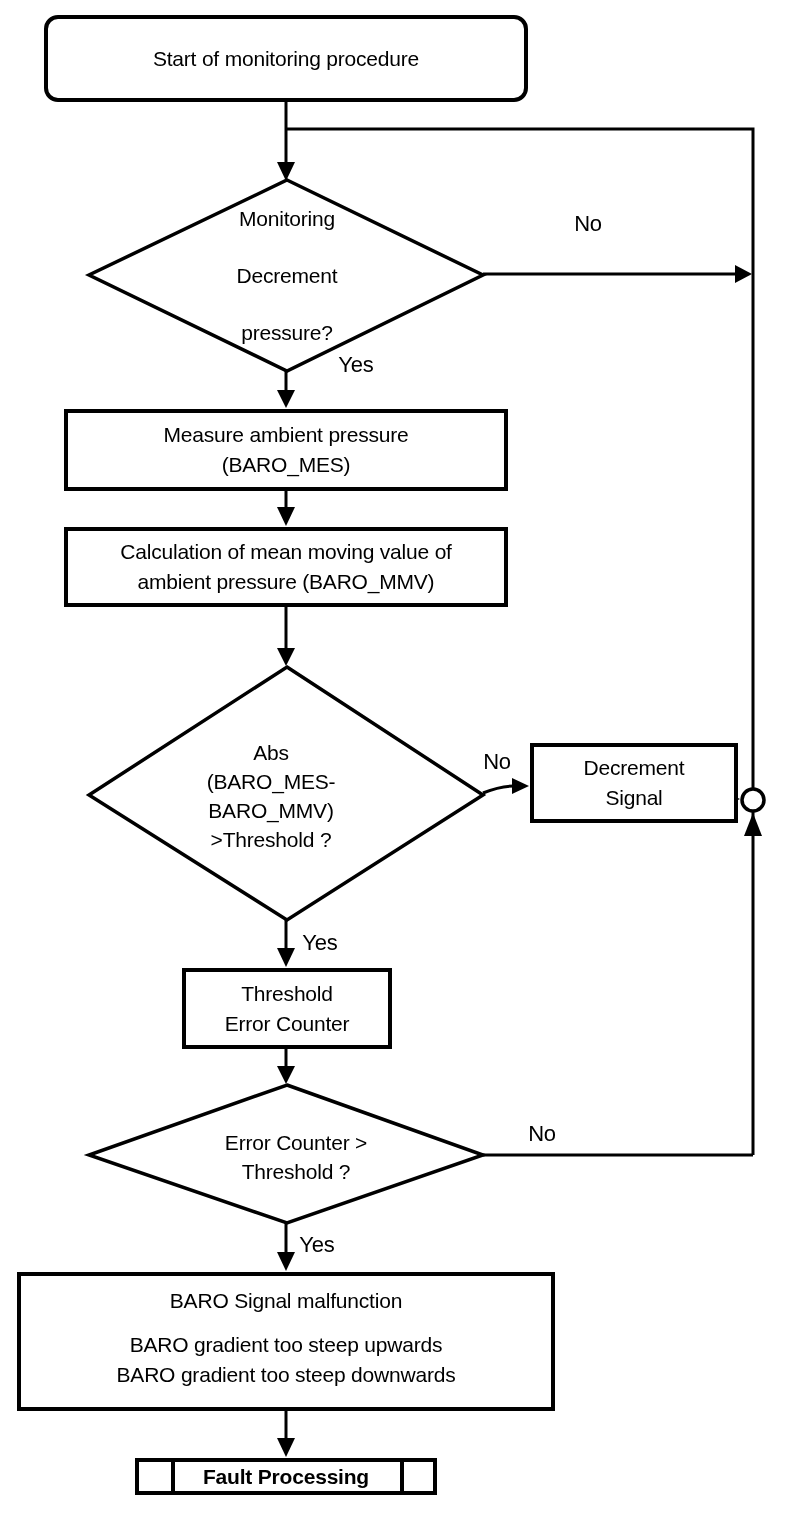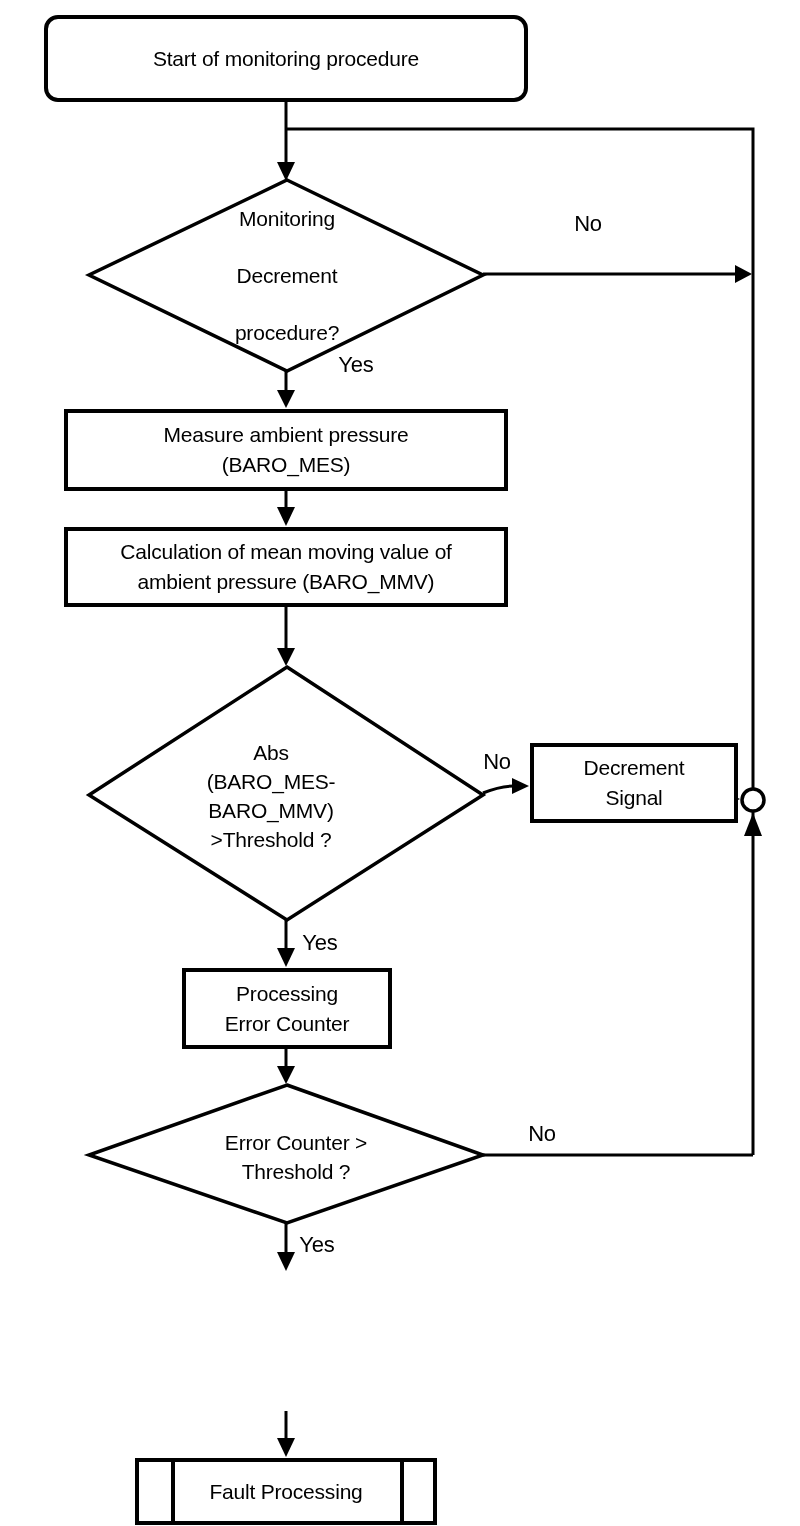--- a/index.html
+++ b/index.html
@@ -112,21 +112,21 @@
     </g>
   </svg>
 
   <div class="node start-node" style="left:44px; top:15px; width:484px; height:87px;">
     <div class="ln">Start of monitoring procedure</div>
   </div>
 
   <div class="diamond-label" style="left:137px; top:230px; width:300px; height:90px;gap:28px;">
     <div class="ln">Monitoring</div>
     <div class="ln">Decrement</div>
-    <div class="ln">procedure?</div>
+    <div class="ln">pressure?</div>
   </div>
   <div class="edge-label" style="left:560px; top:210px; width:56px; height:28px;">No</div>
   <div class="edge-label" style="left:326px; top:351px; width:60px; height:28px;">Yes</div>
 
   <div class="node" style="left:64px; top:409px; width:444px; height:82px;">
     <div class="ln">Measure ambient pressure</div>
     <div class="ln">(BARO_MES)</div>
   </div>
 
   <div class="node" style="left:64px; top:527px; width:444px; height:80px;">
@@ -142,31 +142,36 @@
   </div>
   <div class="edge-label" style="left:470px; top:748px; width:54px; height:28px;">No</div>
   <div class="edge-label" style="left:290px; top:929px; width:60px; height:28px;">Yes</div>
 
   <div class="node" style="left:530px; top:743px; width:208px; height:80px;">
     <div class="ln">Decrement</div>
     <div class="ln">Signal</div>
   </div>
 
   <div class="node" style="left:182px; top:968px; width:210px; height:81px;">
-    <div class="ln">Processing</div>
+    <div class="ln">Threshold</div>
     <div class="ln">Error Counter</div>
   </div>
 
   <div class="diamond-label" style="left:146px; top:1126px; width:300px; height:62px;">
     <div class="ln">Error Counter &gt;</div>
     <div class="ln">Threshold ?</div>
   </div>
   <div class="edge-label" style="left:514px; top:1120px; width:56px; height:28px;">No</div>
   <div class="edge-label" style="left:287px; top:1231px; width:60px; height:28px;">Yes</div>
 
+  <div class="node malfunction-node" style="left:17px; top:1272px; width:538px; height:139px;">
+    <div class="ln ln-first">BARO Signal malfunction</div>
+    <div class="ln">BARO gradient too steep upwards</div>
+    <div class="ln">BARO gradient too steep downwards</div>
+  </div>
 
-  <div class="node" style="left:135px; top:1458px; width:302px; height:67px;">
+  <div class="node" style="left:135px; top:1458px; width:302px; height:37px;font-weight:bold;">
     <div class="fault-bar" style="left:32px;"></div>
     <div class="fault-bar" style="left:261px;"></div>
     <div class="ln">Fault Processing</div>
   </div>
 
 </div>
 
 </body></html>

